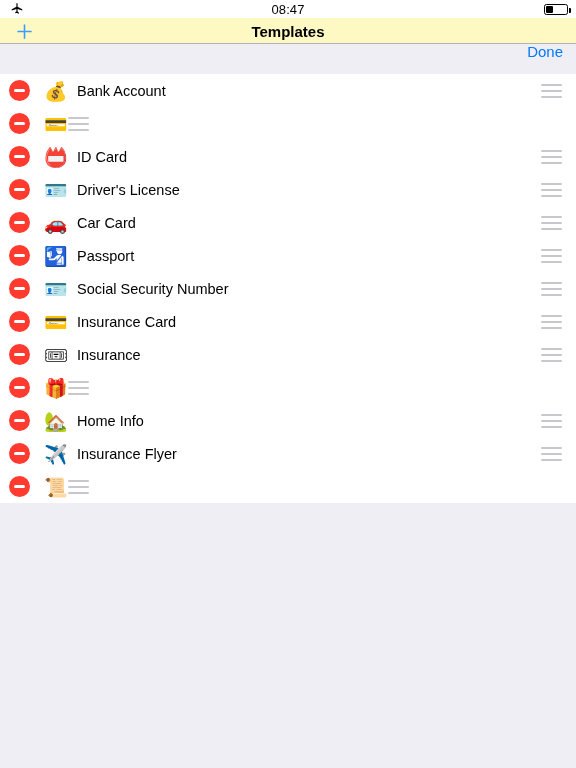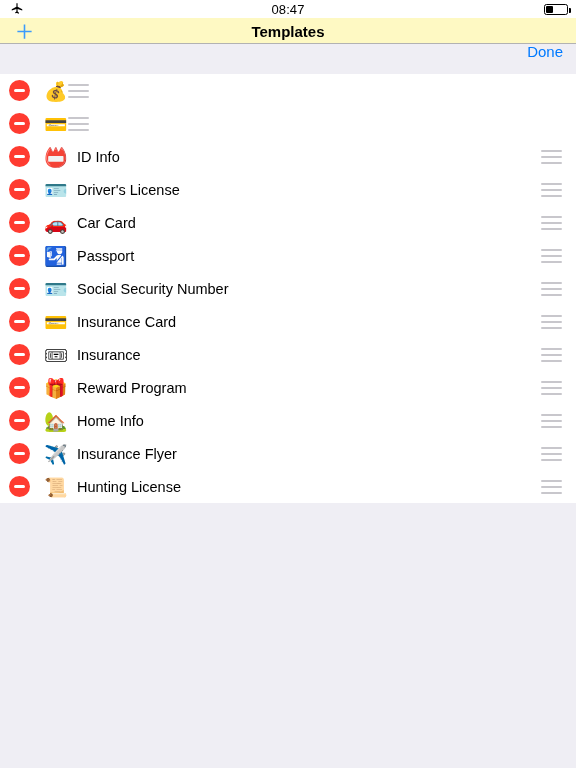--- a/index.html
+++ b/index.html
@@ -146,20 +146,21 @@
   </div>
 
   <div class="table-gap"></div>
 
   <div class="list" id="template-list">
       <div class="row">
         <button class="row-delete" style="background: rgb(255, 59, 48);">
           <span class="bar"></span>
         </button>
         <span class="row-emoji">💰</span>
+        <span class="row-label">Bank Account</span>
         <span class="row-reorder">
           <span class="line"></span>
           <span class="line"></span>
           <span class="line"></span>
         </span>
       </div>
       <div class="row">
         <button class="row-delete" style="background: rgb(255, 59, 48);">
           <span class="bar"></span>
         </button>
@@ -168,21 +169,21 @@
           <span class="line"></span>
           <span class="line"></span>
           <span class="line"></span>
         </span>
       </div>
       <div class="row">
         <button class="row-delete" style="background: rgb(255, 59, 48);">
           <span class="bar"></span>
         </button>
         <span class="row-emoji">📛</span>
-        <span class="row-label">ID Info</span>
+        <span class="row-label">ID Card</span>
         <span class="row-reorder">
           <span class="line"></span>
           <span class="line"></span>
           <span class="line"></span>
         </span>
       </div>
       <div class="row">
         <button class="row-delete" style="background: rgb(255, 59, 48);">
           <span class="bar"></span>
         </button>
@@ -252,21 +253,20 @@
           <span class="line"></span>
           <span class="line"></span>
           <span class="line"></span>
         </span>
       </div>
       <div class="row">
         <button class="row-delete" style="background: rgb(255, 59, 48);">
           <span class="bar"></span>
         </button>
         <span class="row-emoji">🎁</span>
-        <span class="row-label">Reward Program</span>
         <span class="row-reorder">
           <span class="line"></span>
           <span class="line"></span>
           <span class="line"></span>
         </span>
       </div>
       <div class="row">
         <button class="row-delete" style="background: rgb(255, 59, 48);">
           <span class="bar"></span>
         </button>
@@ -288,21 +288,20 @@
           <span class="line"></span>
           <span class="line"></span>
           <span class="line"></span>
         </span>
       </div>
       <div class="row">
         <button class="row-delete" style="background: rgb(255, 59, 48);">
           <span class="bar"></span>
         </button>
         <span class="row-emoji">📜</span>
-        <span class="row-label">Hunting License</span>
         <span class="row-reorder">
           <span class="line"></span>
           <span class="line"></span>
           <span class="line"></span>
         </span>
       </div>
     </div>
 
   <div class="list-bottom"></div>
 

